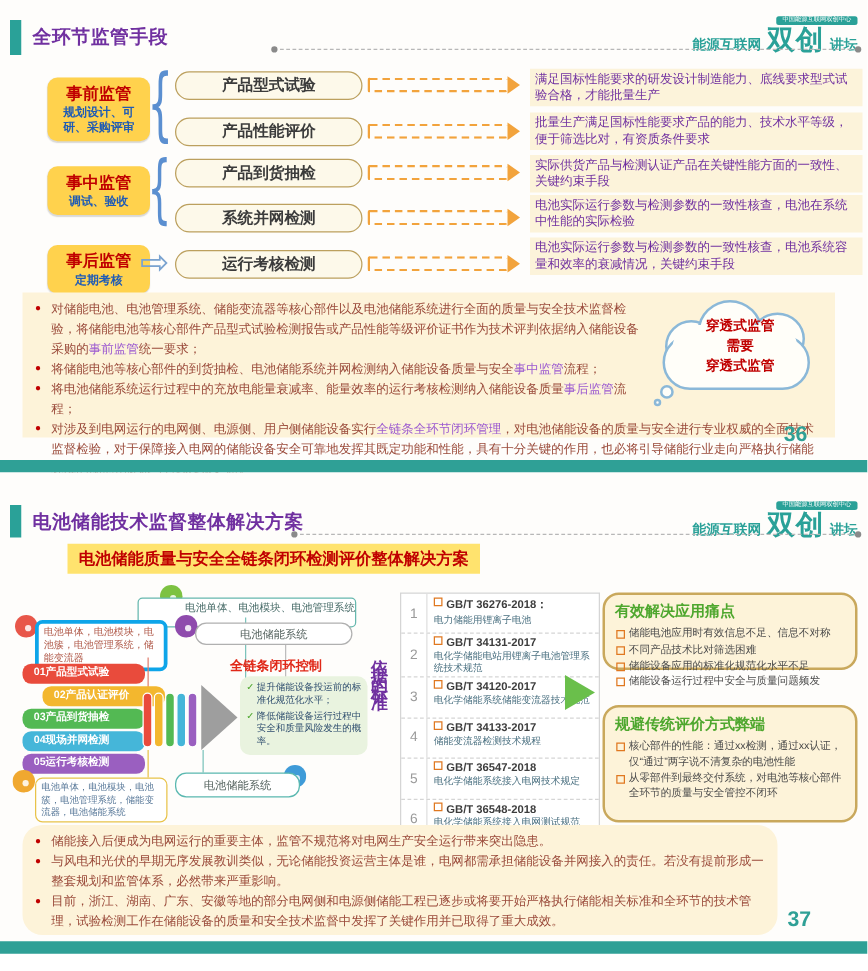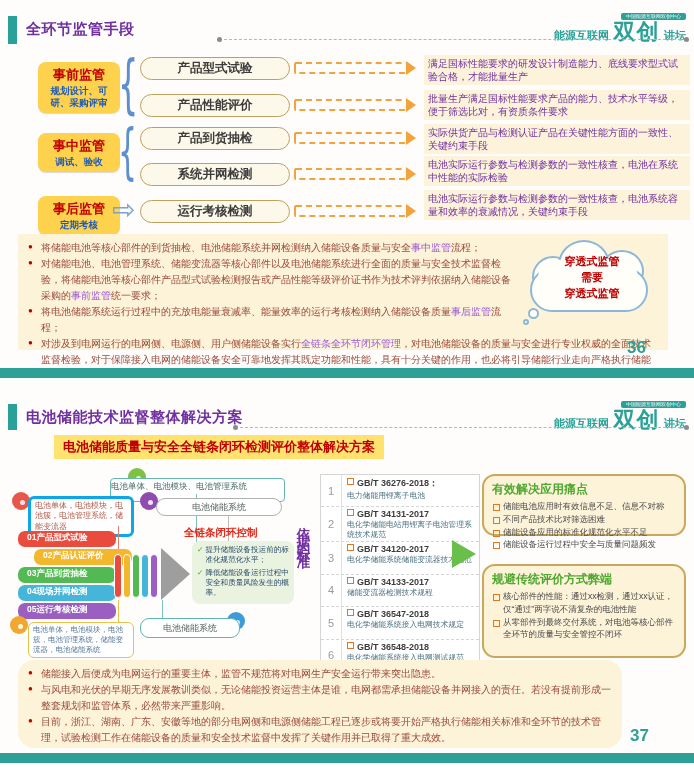--- a/index.html
+++ b/index.html
@@ -56,21 +56,21 @@
   .subtitle{background:#ffe36e;color:#c00000;font-weight:bold;font-size:13px;padding:3px 9px;display:inline-block;}
   .gear{width:12px;height:12px;border-radius:50%;border:3px dotted;box-sizing:content-box;}
   .gear::after{content:"";position:absolute;left:5px;top:5px;width:5px;height:5px;border-radius:50%;background:rgba(255,255,255,.85);}
   .g-green{color:#7dc242;background:#7dc242;}
   .g-red{color:#e8574a;background:#e8574a;}
   .g-purple{color:#8f4bad;background:#8f4bad;}
   .g-orange{color:#f0a830;background:#f0a830;}
   .g-blue{color:#3f9bd8;background:#3f9bd8;}
   .dline{width:1px;}
   .dgbox{box-sizing:border-box;background:#fff;}
-  .topbox{width:175px;height:24px;line-height:15px;border:1px solid #66b8ae;border-radius:4px;font-size:8.5px;color:#4a6d6a;text-align:left;}
+  .topbox{width:175px;height:24px;line-height:15px;border:1px solid #66b8ae;border-radius:4px;font-size:8.5px;color:#4a6d6a;text-align:right;}
   .leftbox{width:106px;border:3px solid #0ea5e9;border-radius:6px;font-size:8px;color:#b05a4a;padding:2px 4px;line-height:1.3;}
   .midbox{width:126px;height:18px;line-height:17px;border:1px solid #b0b0b0;border-radius:9px;font-size:9px;color:#55635f;text-align:center;}
   .center-label{color:#e02818;font-weight:bold;font-size:10.5px;}
   .ribbon{width:98px;height:16px;line-height:12px;border-radius:7px;color:#fff;font-weight:bold;font-size:8.5px;padding-left:9px;box-sizing:border-box;white-space:nowrap;}
   .rb0{background:#e94b3c;} .rb1{background:#f3b72e;margin-left:16px;} .rb2{background:#53b953;} .rb3{background:#45b6d9;} .rb4{background:#9a5fc0;}
   .capsule{width:8px;height:44px;border-radius:5px;border:1px solid #fff;box-sizing:border-box;}
   .grayarrow{width:0;height:0;border-left:29px solid #9e9e9e;border-top:26px solid transparent;border-bottom:26px solid transparent;}
   .benefits{width:102px;background:#e9f3df;border-radius:8px;padding:4px 5px;box-sizing:border-box;font-size:7.6px;color:#2e4d6e;line-height:1.35;}
   .ben-item{display:flex;gap:2px;margin-bottom:2px;}
   .chk{color:#4ea72e;font-weight:bold;flex:0 0 auto;}
@@ -154,22 +154,22 @@
       <div class="mask" style="left:12px;top:22px;width:100px;height:44px;"></div>
       <div class="c" style="left:2px;top:70px;width:11px;height:11px;"></div>
       <div class="c" style="left:-3px;top:81px;width:6px;height:6px;"></div>
       <div class="cloud-text">
         <div>穿透式监管</div>
         <div>需要</div>
         <div>穿透式监管</div>
       </div>
     </div>
     <ul class="blts">
+      <li><span>对储能电池、电池管理系统、储能变流器等核心部件以及电池储能系统进行全面的质量与安全技术监督检验，将储能电池等核心部件产品型式试验检测报告或产品性能等级评价证书作为技术评判依据纳入储能设备采购的</span><span class="hl">事前监管</span><span>统一要求；</span></li>
       <li><span>将储能电池等核心部件的到货抽检、电池储能系统并网检测纳入储能设备质量与安全</span><span class="hl">事中监管</span><span>流程；</span></li>
-      <li><span>对储能电池、电池管理系统、储能变流器等核心部件以及电池储能系统进行全面的质量与安全技术监督检验，将储能电池等核心部件产品型式试验检测报告或产品性能等级评价证书作为技术评判依据纳入储能设备采购的</span><span class="hl">事前监管</span><span>统一要求；</span></li>
       <li><span>将电池储能系统运行过程中的充放电能量衰减率、能量效率的运行考核检测纳入储能设备质量</span><span class="hl">事后监管</span><span>流程；</span></li>
       <li><span>对涉及到电网运行的电网侧、电源侧、用户侧储能设备实行</span><span class="hl">全链条全环节闭环管理</span><span>，对电池储能设备的质量与安全进行专业权威的全面技术监督检验，对于保障接入电网的储能设备安全可靠地发挥其既定功能和性能，具有十分关键的作用，也必将引导储能行业走向严格执行储能标准的规范化健康可持续发展之路。</span></li>
     </ul>
   </div>
   <div class="abs pagenum" style="left:627px;top:338px;">36</div>
 </div>
 
 <div class="divider" style="top:368px;"></div>
 
 <div class="slide" id="s37">

